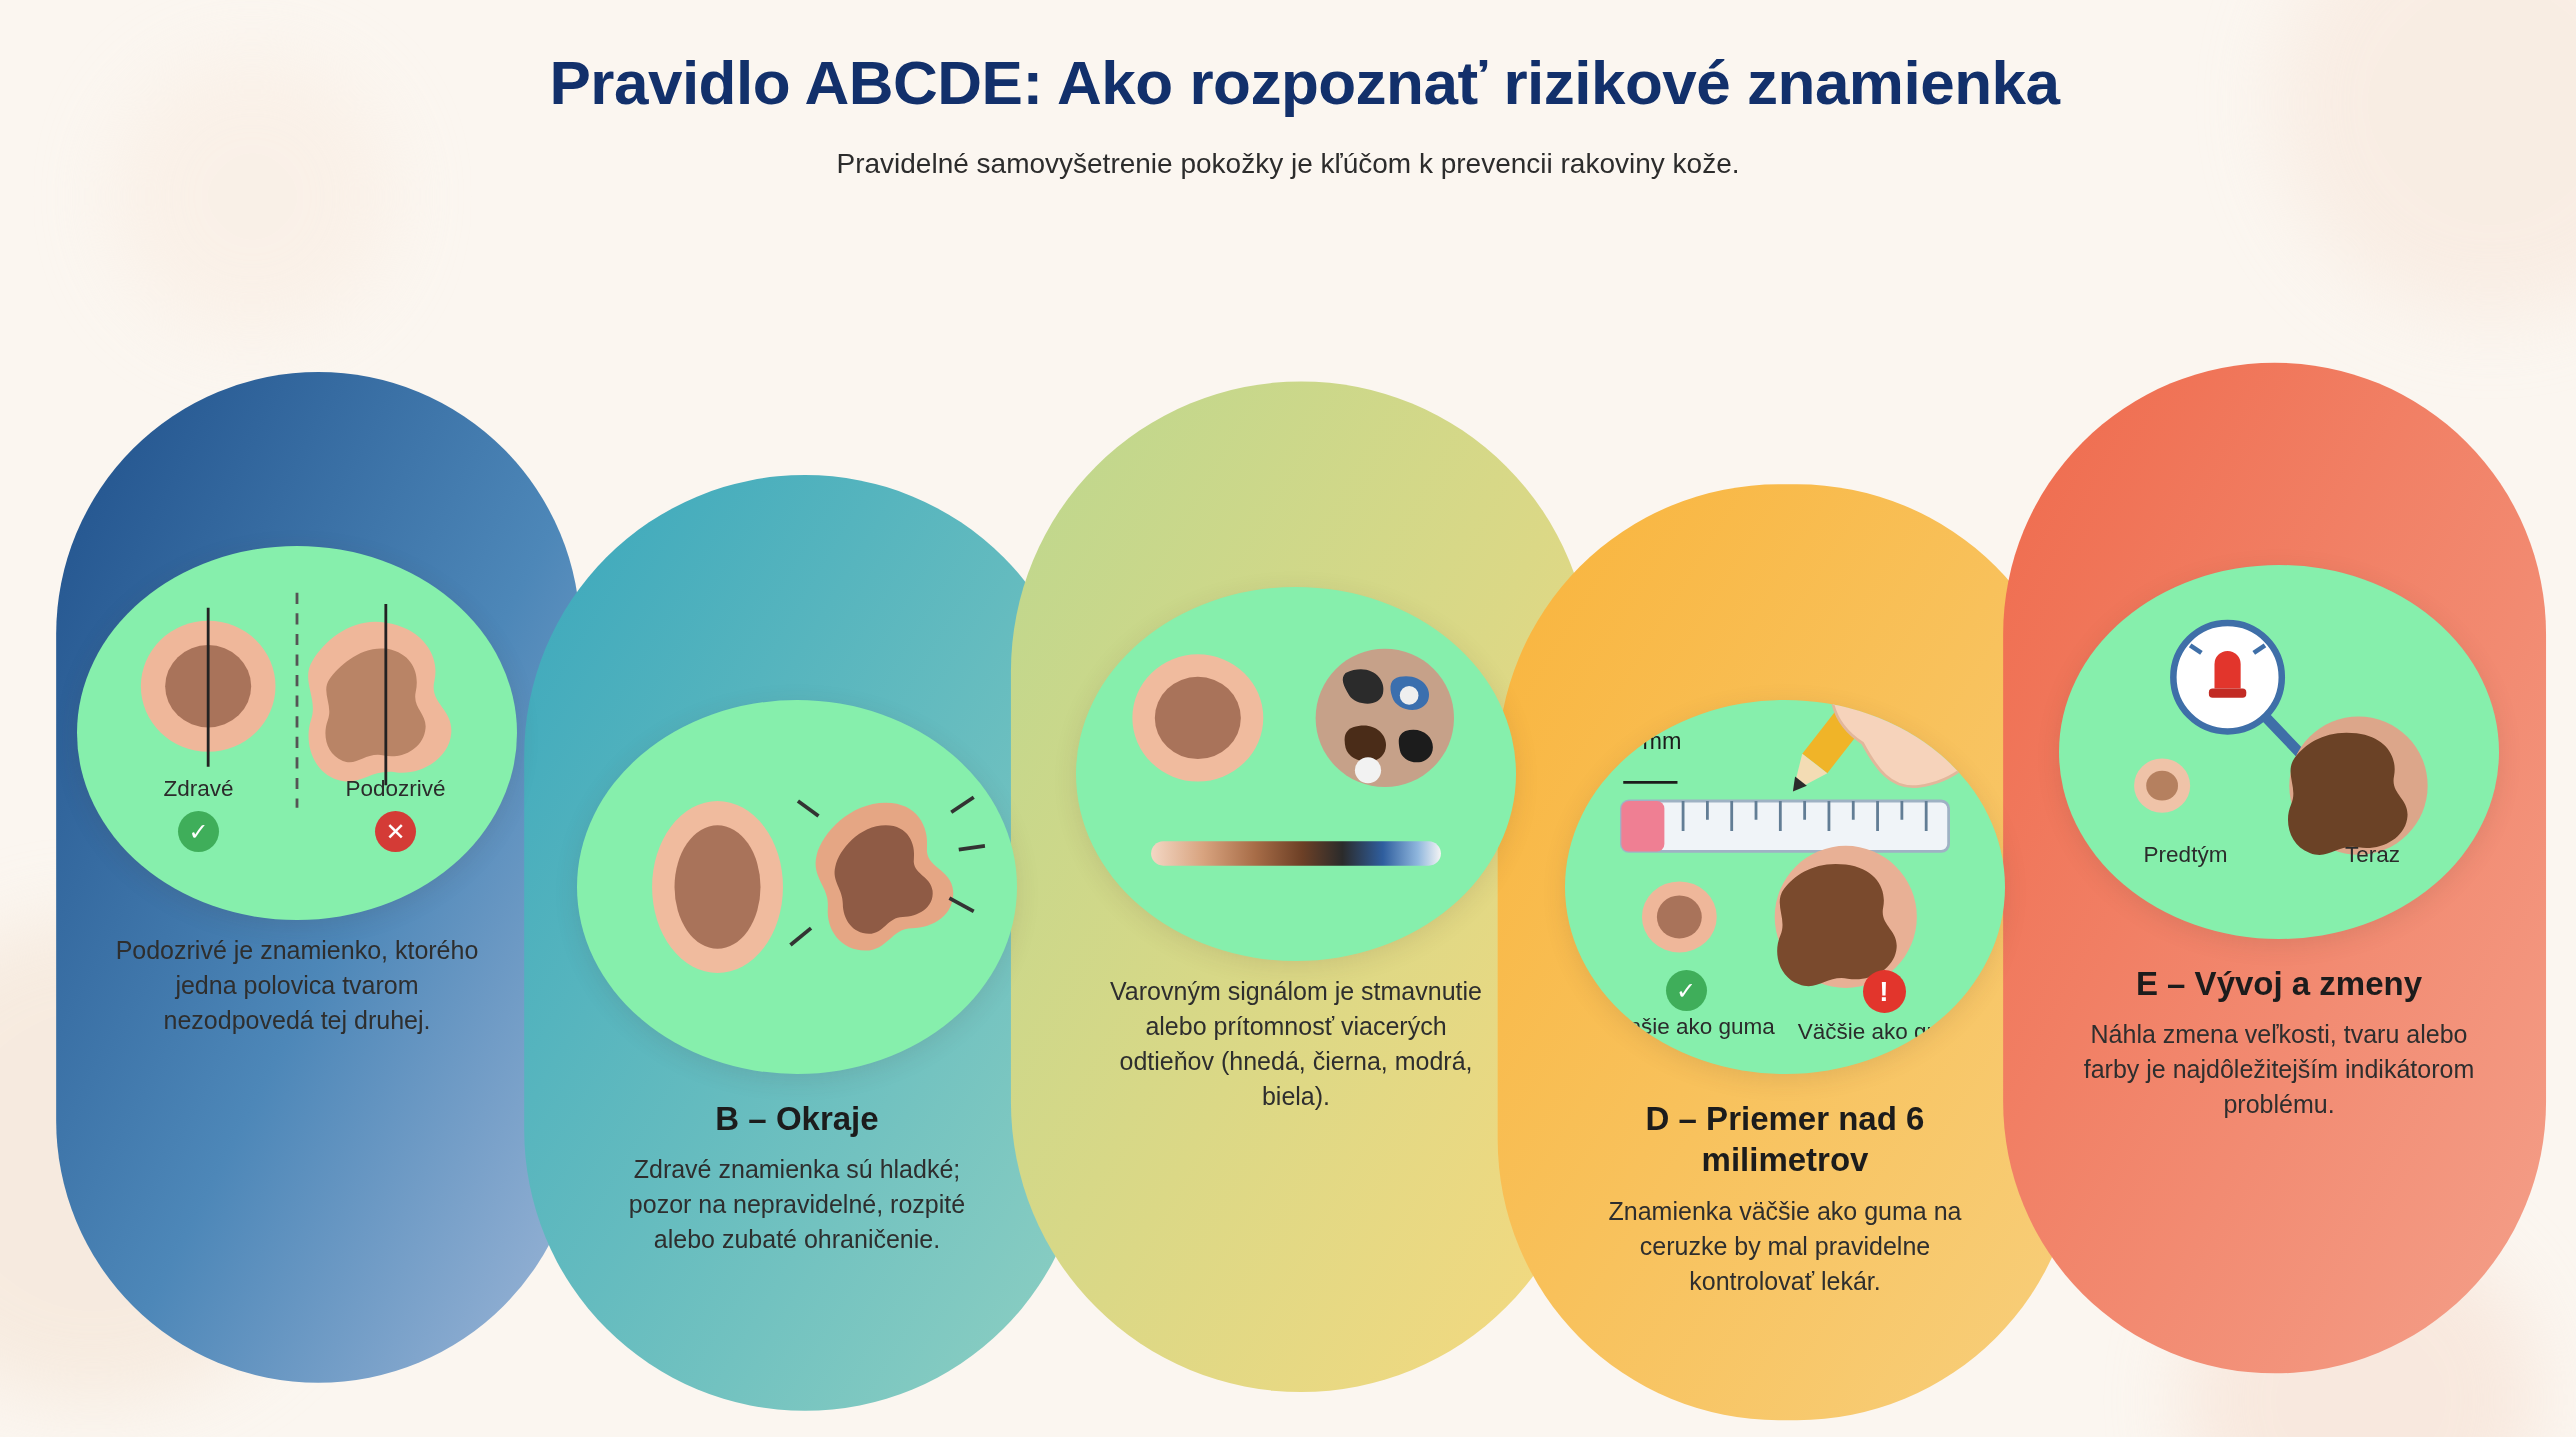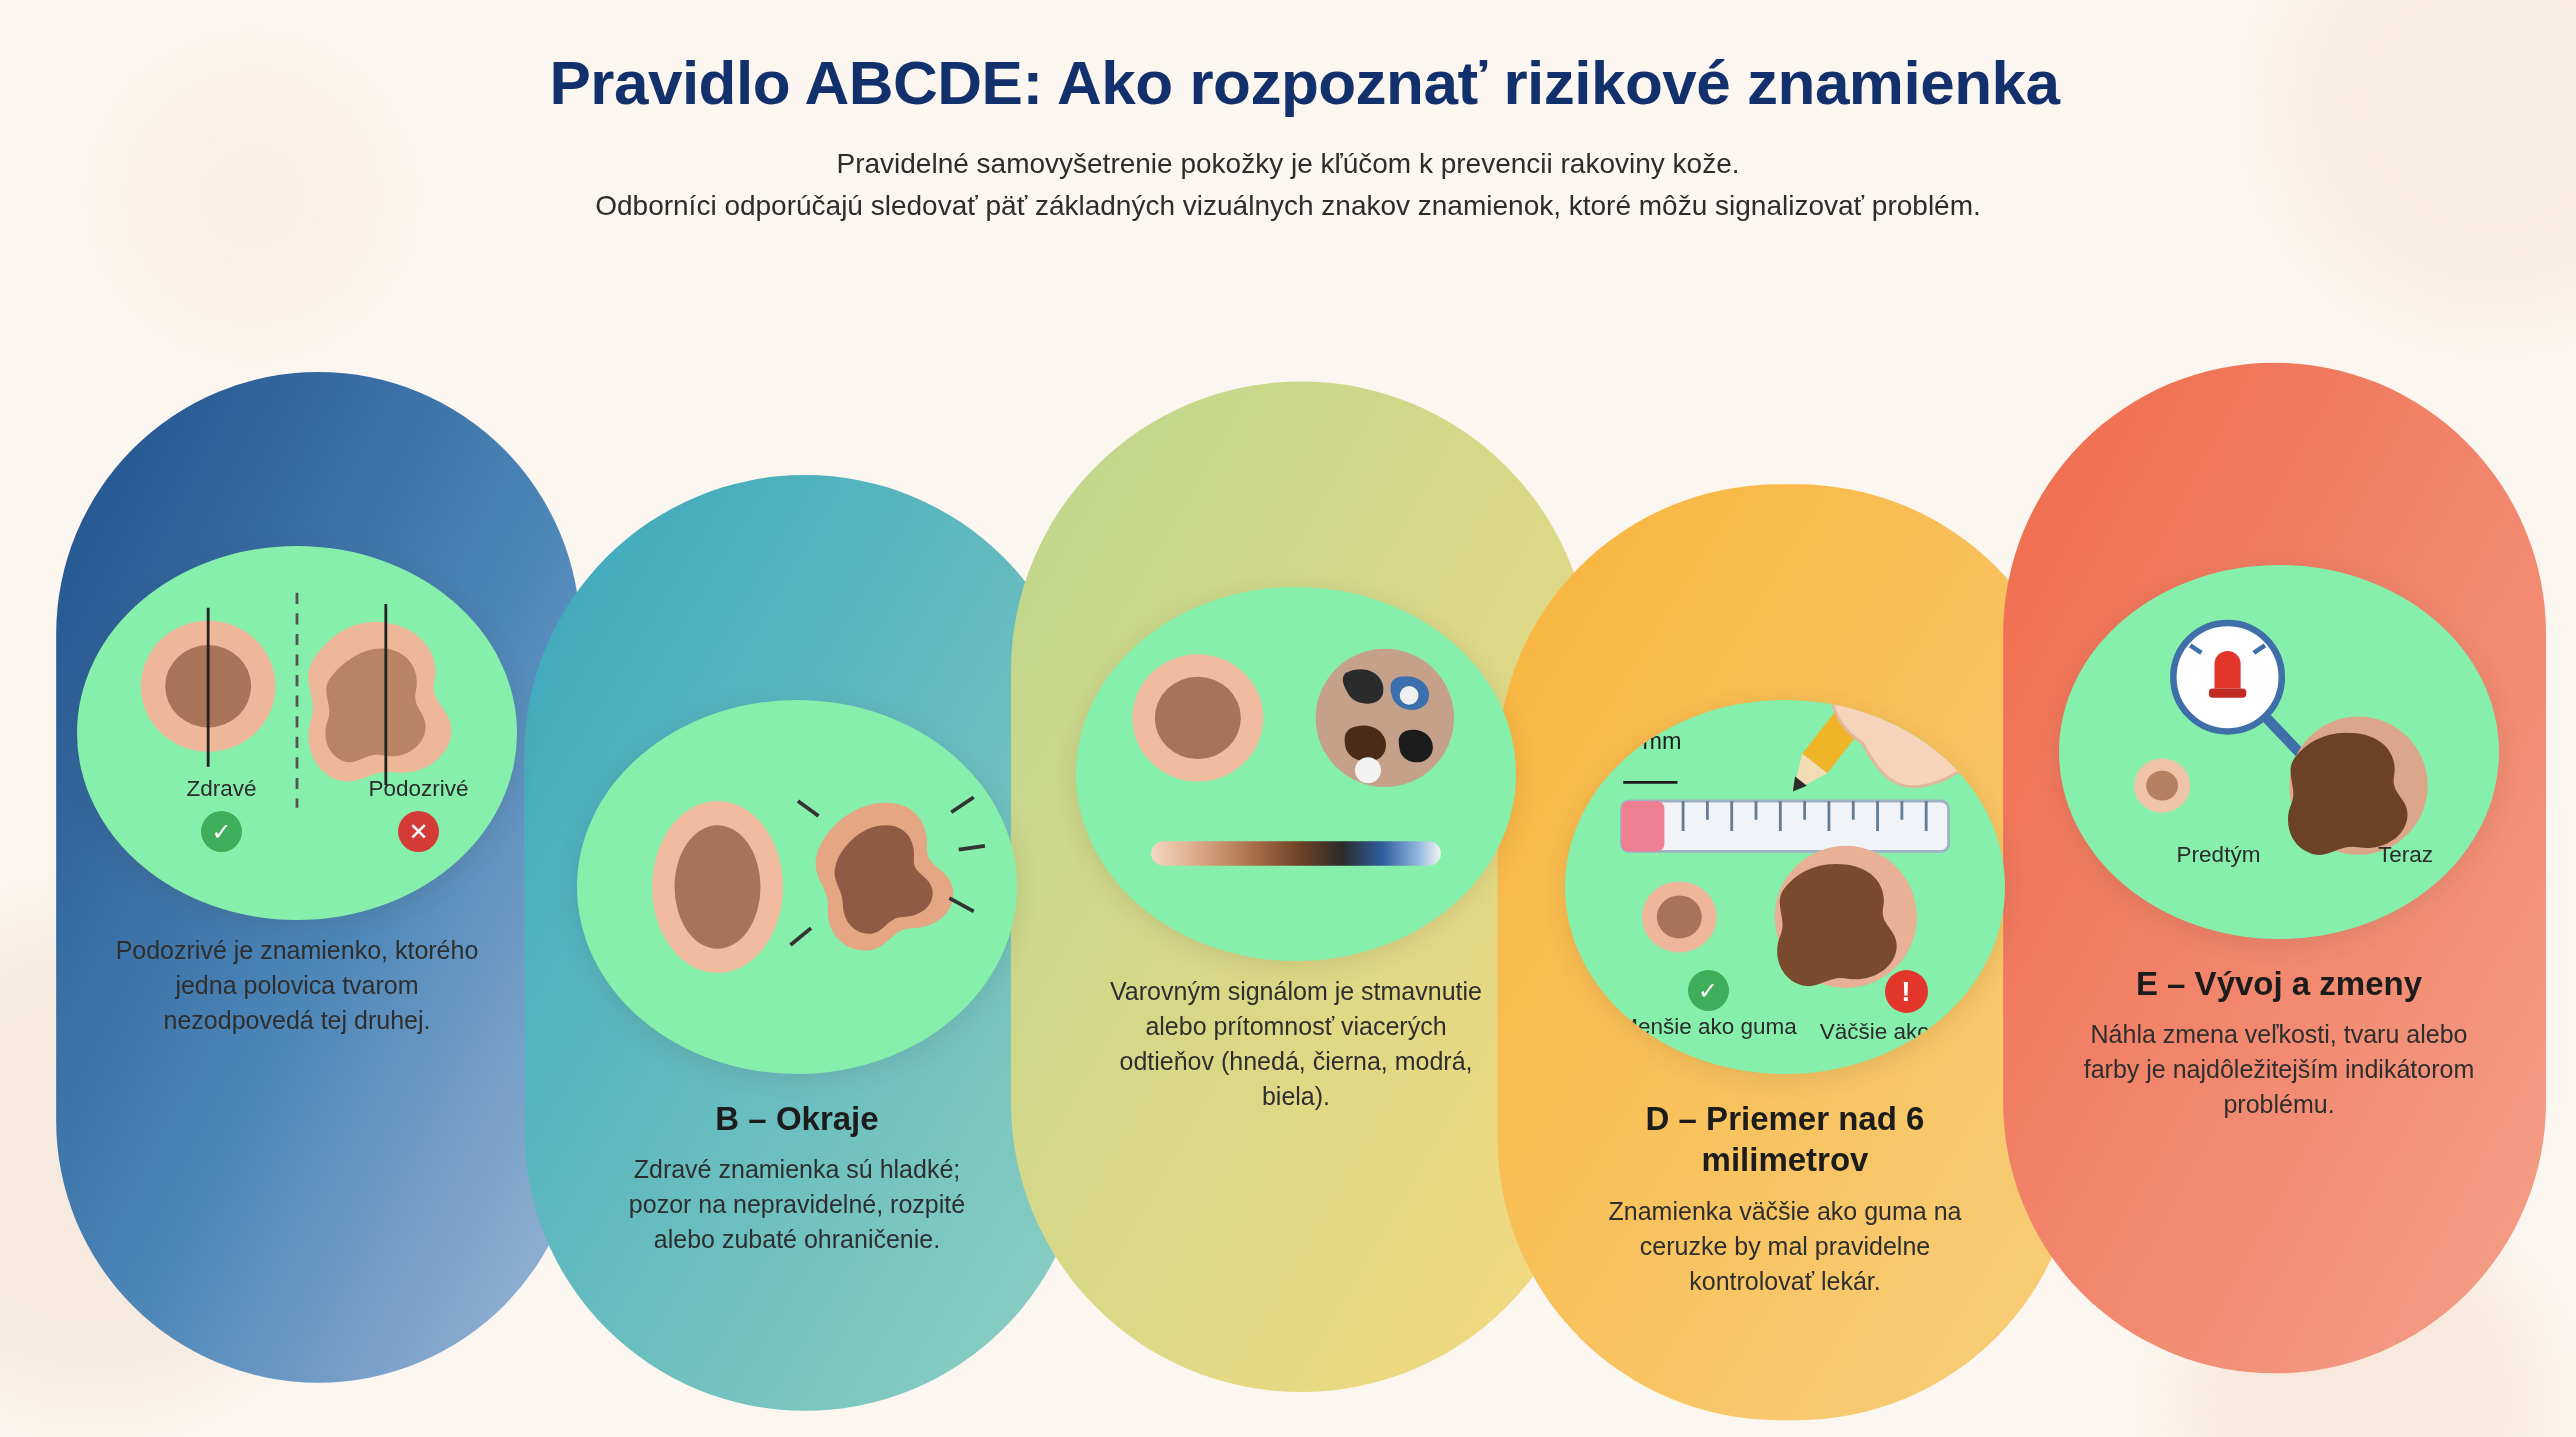--- a/index.html
+++ b/index.html
@@ -93,36 +93,35 @@
     background:#3fae5a;color:#fff;font-size:24px;line-height:41px;text-align:center;
   }
   .cross{
     display:inline-block;width:41px;height:41px;border-radius:50%;
     background:#d43b36;color:#fff;font-size:24px;line-height:41px;text-align:center;
   }
   .warn{
     display:inline-block;width:43px;height:43px;border-radius:50%;
     background:#e2352c;color:#fff;font-size:28px;line-height:43px;text-align:center;font-weight:bold;
   }
-  .row{display:flex;justify-content:flex-end;align-items:center;}
+  .row{display:flex;justify-content:center;align-items:center;}
   .mm-label{font-size:23.4px;color:#1c1c1c;}
 </style>
 </head>
 <body>
 
 <div class="bg-blob b1"></div>
 <div class="bg-blob b2"></div>
 <div class="bg-blob b3"></div>
 <div class="bg-blob b4"></div>
 
 <header>
   <h1>Pravidlo ABCDE: Ako rozpoznať rizikové znamienka</h1>
   <div class="subtitle">
     <span>Pravidelné samovyšetrenie pokožky je kľúčom k prevencii rakoviny kože.</span>
-    <span>Odborníci odporúčajú sledovať päť základných vizuálnych znakov znamienok, ktoré môžu signalizovať problém.</span>
   </div>
 </header>
 
 <svg class="ribbon" viewBox="0 0 2752 1168" preserveAspectRatio="none">
   <defs>
     <linearGradient id="gA" x1="0" y1="0" x2="1" y2="1">
       <stop offset="0%" stop-color="#1f4f8a"></stop>
         <stop offset="55%" stop-color="#4d87b8"></stop>
         <stop offset="100%" stop-color="#9fb7d8"></stop>
     </linearGradient>

